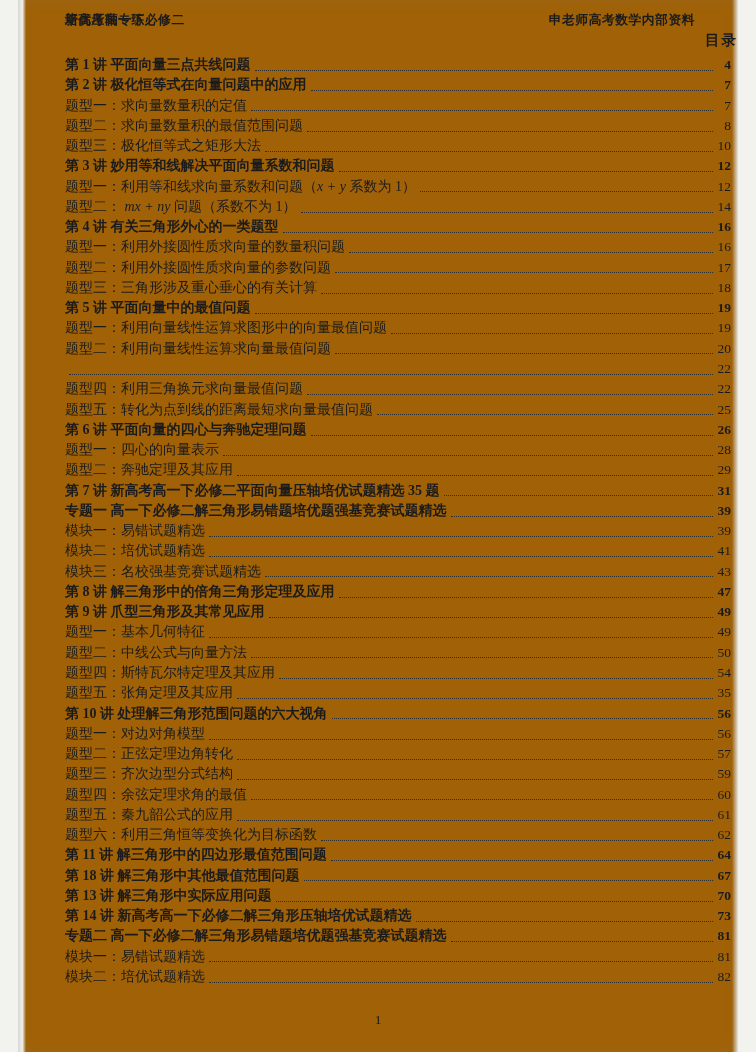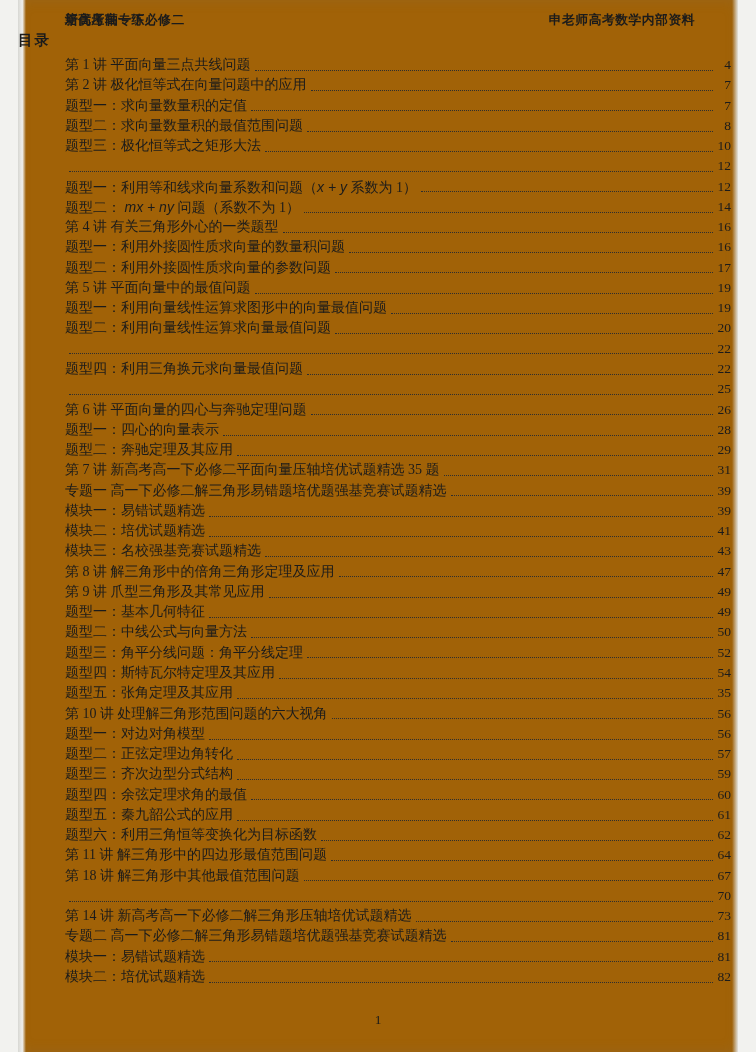--- a/index.html
+++ b/index.html
@@ -40,57 +40,57 @@
     font-weight: bold;
     letter-spacing: 0.5px;
   }
   .page-header .hdr-left  { position: absolute; left: 0; top: 0; }
   .page-header .hdr-center{ position: absolute; left: 0; right: 0; top: 0; }
   .page-header .hdr-right { position: absolute; right: 0; top: 0; }
   .toc-heading {
     position: absolute;
     top: 31px;
     left: 0; right: 0;
-    text-align: left;
+    text-align: right;
     font-size: 14.5px;
     font-weight: bold;
     letter-spacing: 2px;
   }
   .toc-list {
     position: absolute;
     top: 55px;
     left: 47px;
     width: 666px;
   }
   .toc-row {
     display: flex;
     height: 20.28px;
     line-height: 20.28px;
     font-size: 14px;
     white-space: nowrap;
   }
   .toc-row.bold .toc-title,
-  .toc-row.bold .toc-page { font-weight: normal; }
+  .toc-row.bold .toc-page { font-weight: bold; }
   .toc-title { flex: 0 0 auto; }
   .toc-dots {
     flex: 1 1 auto;
     align-self: flex-end;
     height: 0;
     border-bottom: 1.9px dotted #2e2e2e;
     margin: 0 2px 4.5px 4px;
   }
   .toc-page {
     flex: 0 0 auto;
     min-width: 16px;
     text-align: right;
     font-size: 13.5px;
   }
   .math-italic {
     font-style: italic;
-    font-family: Liberation Sans, sans-serif;
+    font-family: Liberation Serif, serif;
   }
   .page-footer {
     position: absolute;
     top: 1012px;
     left: 0; right: 0;
     text-align: center;
     font-size: 13.5px;
   }
 </style>
 </head>
@@ -128,20 +128,21 @@
         <span class="toc-title"><span>题型二：求向量数量积的最值范围问题</span></span>
         <span class="toc-dots"></span>
         <span class="toc-page">8</span>
       </div>
       <div class="toc-row">
         <span class="toc-title"><span>题型三：极化恒等式之矩形大法</span></span>
         <span class="toc-dots"></span>
         <span class="toc-page">10</span>
       </div>
       <div class="toc-row bold">
+        <span class="toc-title"><span>第 3 讲 妙用等和线解决平面向量系数和问题</span></span>
         <span class="toc-dots"></span>
         <span class="toc-page">12</span>
       </div>
       <div class="toc-row">
         <span class="toc-title"><span>题型一：利用等和线求向量系数和问题（</span><span class="math-italic">x + y</span><span> 系数为 1） </span></span>
         <span class="toc-dots"></span>
         <span class="toc-page">12</span>
       </div>
       <div class="toc-row">
         <span class="toc-title"><span>题型二： </span><span class="math-italic">mx + ny</span><span> 问题（系数不为 1） </span></span>
@@ -156,20 +157,25 @@
       <div class="toc-row">
         <span class="toc-title"><span>题型一：利用外接圆性质求向量的数量积问题</span></span>
         <span class="toc-dots"></span>
         <span class="toc-page">16</span>
       </div>
       <div class="toc-row">
         <span class="toc-title"><span>题型二：利用外接圆性质求向量的参数问题</span></span>
         <span class="toc-dots"></span>
         <span class="toc-page">17</span>
       </div>
+      <div class="toc-row">
+        <span class="toc-title"><span>题型三：三角形涉及重心垂心的有关计算</span></span>
+        <span class="toc-dots"></span>
+        <span class="toc-page">18</span>
+      </div>
       <div class="toc-row bold">
         <span class="toc-title"><span>第 5 讲 平面向量中的最值问题</span></span>
         <span class="toc-dots"></span>
         <span class="toc-page">19</span>
       </div>
       <div class="toc-row">
         <span class="toc-title"><span>题型一：利用向量线性运算求图形中的向量最值问题</span></span>
         <span class="toc-dots"></span>
         <span class="toc-page">19</span>
       </div>
@@ -181,20 +187,21 @@
       <div class="toc-row">
         <span class="toc-dots"></span>
         <span class="toc-page">22</span>
       </div>
       <div class="toc-row">
         <span class="toc-title"><span>题型四：利用三角换元求向量最值问题</span></span>
         <span class="toc-dots"></span>
         <span class="toc-page">22</span>
       </div>
       <div class="toc-row">
+        <span class="toc-title"><span>题型五：转化为点到线的距离最短求向量最值问题</span></span>
         <span class="toc-dots"></span>
         <span class="toc-page">25</span>
       </div>
       <div class="toc-row bold">
         <span class="toc-title"><span>第 6 讲 平面向量的四心与奔驰定理问题</span></span>
         <span class="toc-dots"></span>
         <span class="toc-page">26</span>
       </div>
       <div class="toc-row">
         <span class="toc-title"><span>题型一：四心的向量表示</span></span>
@@ -245,25 +252,20 @@
         <span class="toc-title"><span>题型一：基本几何特征</span></span>
         <span class="toc-dots"></span>
         <span class="toc-page">49</span>
       </div>
       <div class="toc-row">
         <span class="toc-title"><span>题型二：中线公式与向量方法</span></span>
         <span class="toc-dots"></span>
         <span class="toc-page">50</span>
       </div>
       <div class="toc-row">
-        <span class="toc-title"><span>题型三：角平分线问题：角平分线定理</span></span>
-        <span class="toc-dots"></span>
-        <span class="toc-page">52</span>
-      </div>
-      <div class="toc-row">
         <span class="toc-title"><span>题型四：斯特瓦尔特定理及其应用</span></span>
         <span class="toc-dots"></span>
         <span class="toc-page">54</span>
       </div>
       <div class="toc-row">
         <span class="toc-title"><span>题型五：张角定理及其应用</span></span>
         <span class="toc-dots"></span>
         <span class="toc-page">35</span>
       </div>
       <div class="toc-row bold">
@@ -305,20 +307,21 @@
         <span class="toc-title"><span>第 11 讲 解三角形中的四边形最值范围问题</span></span>
         <span class="toc-dots"></span>
         <span class="toc-page">64</span>
       </div>
       <div class="toc-row bold">
         <span class="toc-title"><span>第 18 讲 解三角形中其他最值范围问题</span></span>
         <span class="toc-dots"></span>
         <span class="toc-page">67</span>
       </div>
       <div class="toc-row bold">
+        <span class="toc-title"><span>第 13 讲 解三角形中实际应用问题</span></span>
         <span class="toc-dots"></span>
         <span class="toc-page">70</span>
       </div>
       <div class="toc-row bold">
         <span class="toc-title"><span>第 14 讲 新高考高一下必修二解三角形压轴培优试题精选</span></span>
         <span class="toc-dots"></span>
         <span class="toc-page">73</span>
       </div>
       <div class="toc-row bold">
         <span class="toc-title"><span>专题二 高一下必修二解三角形易错题培优题强基竞赛试题精选</span></span>

